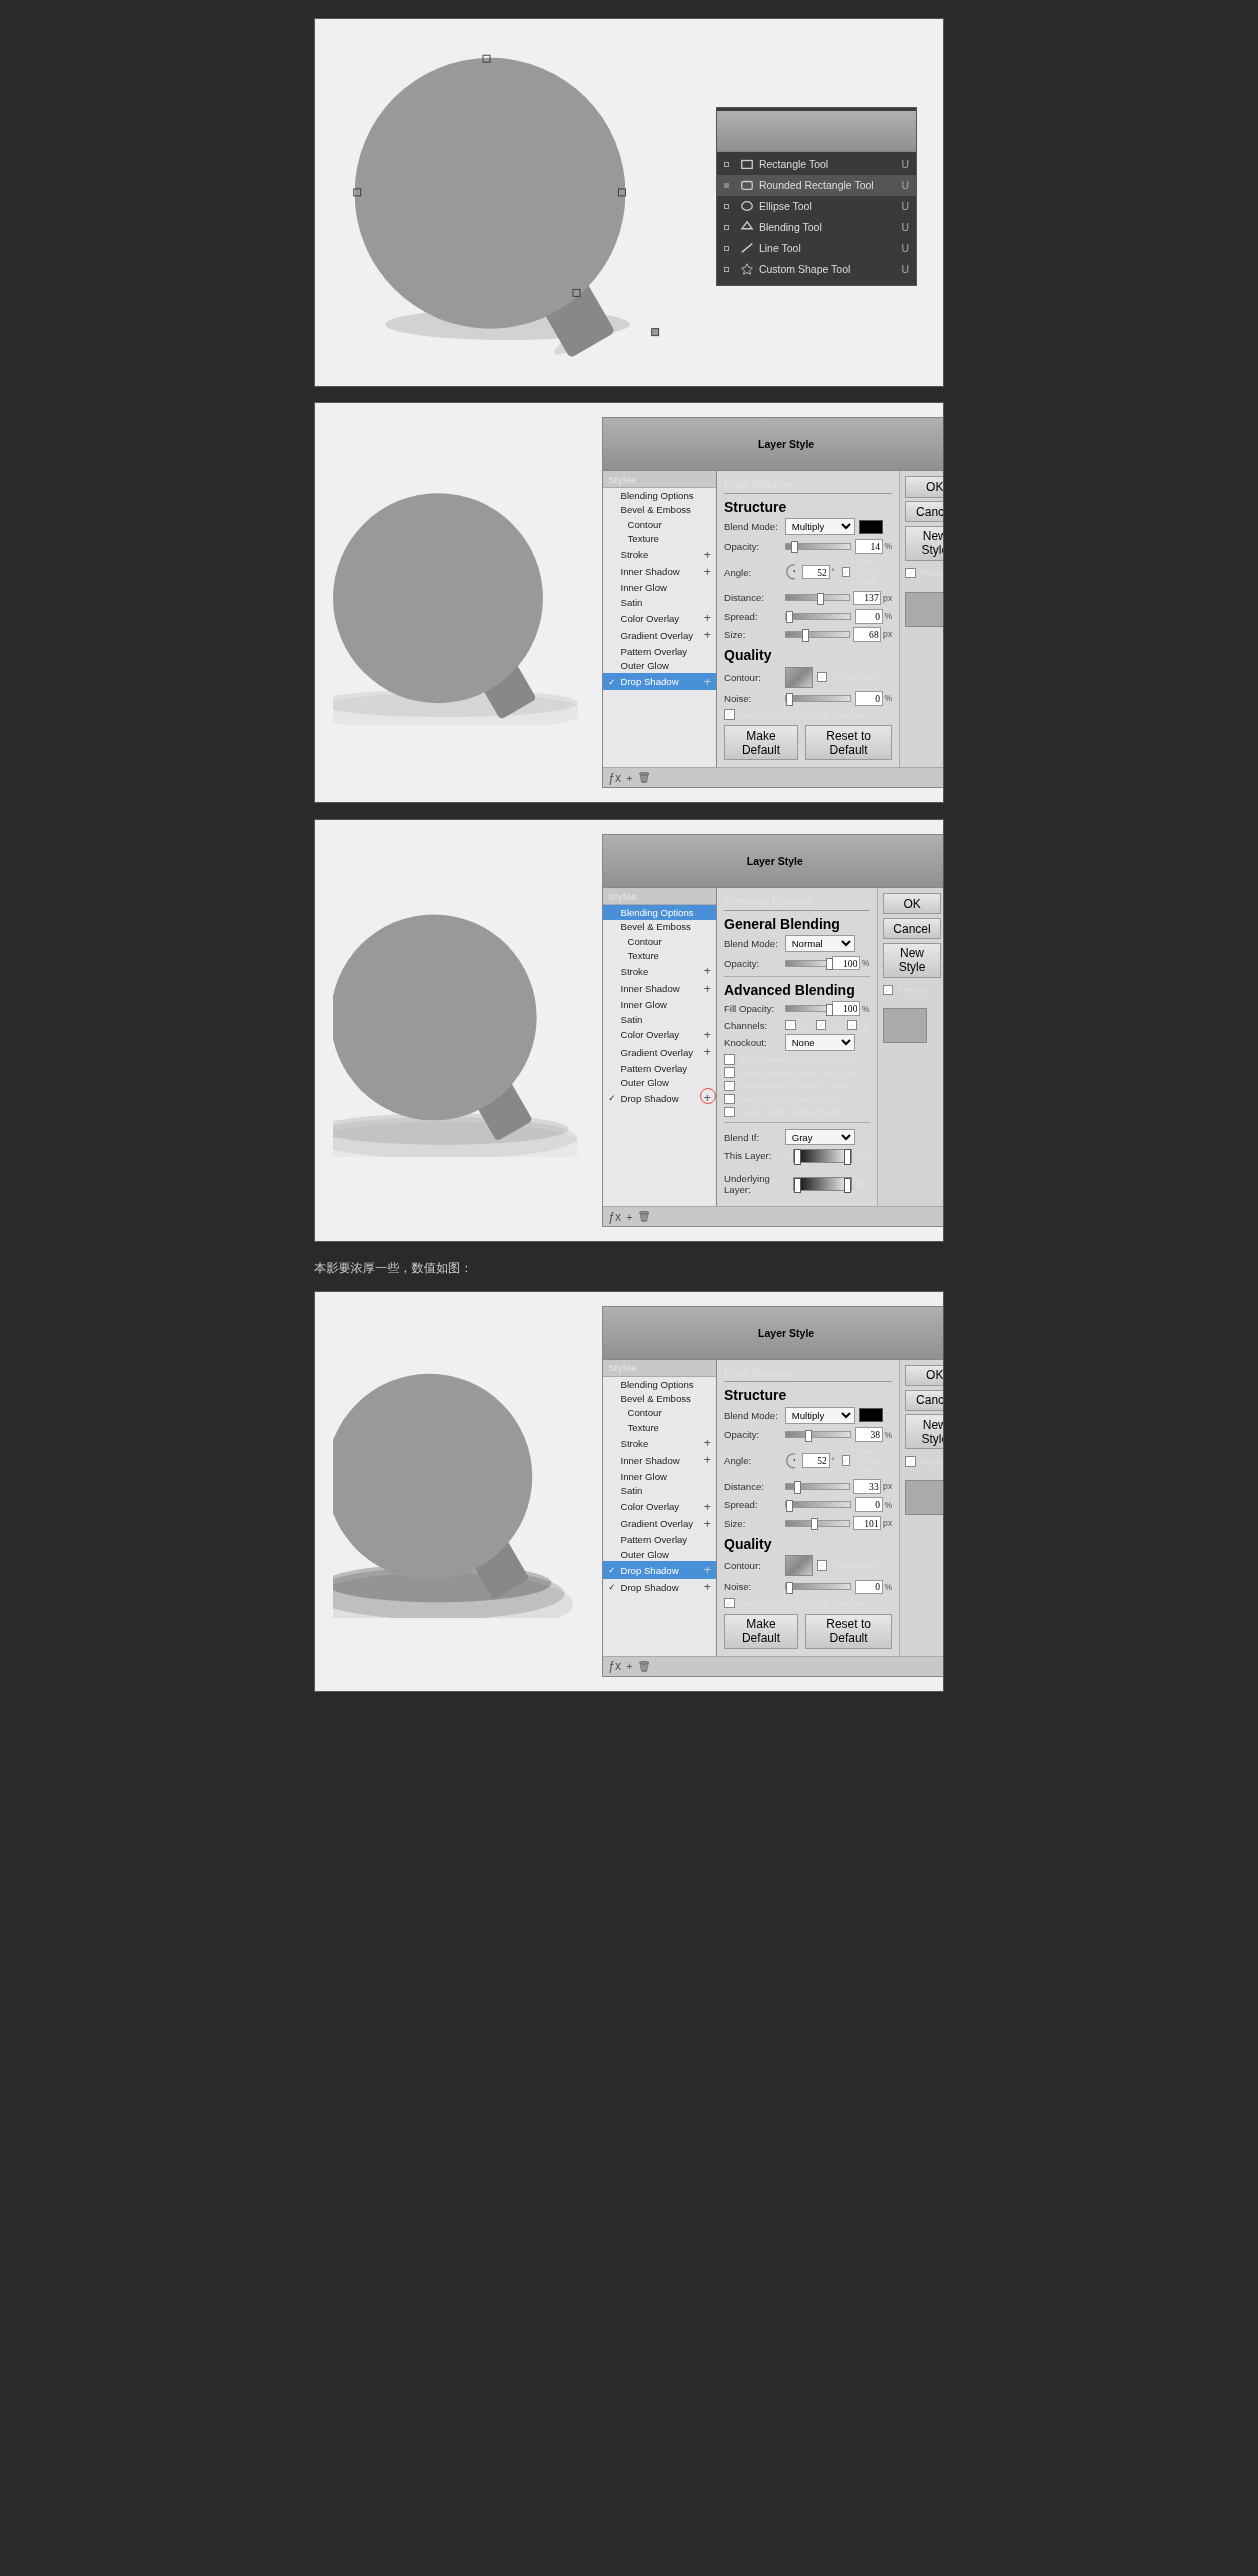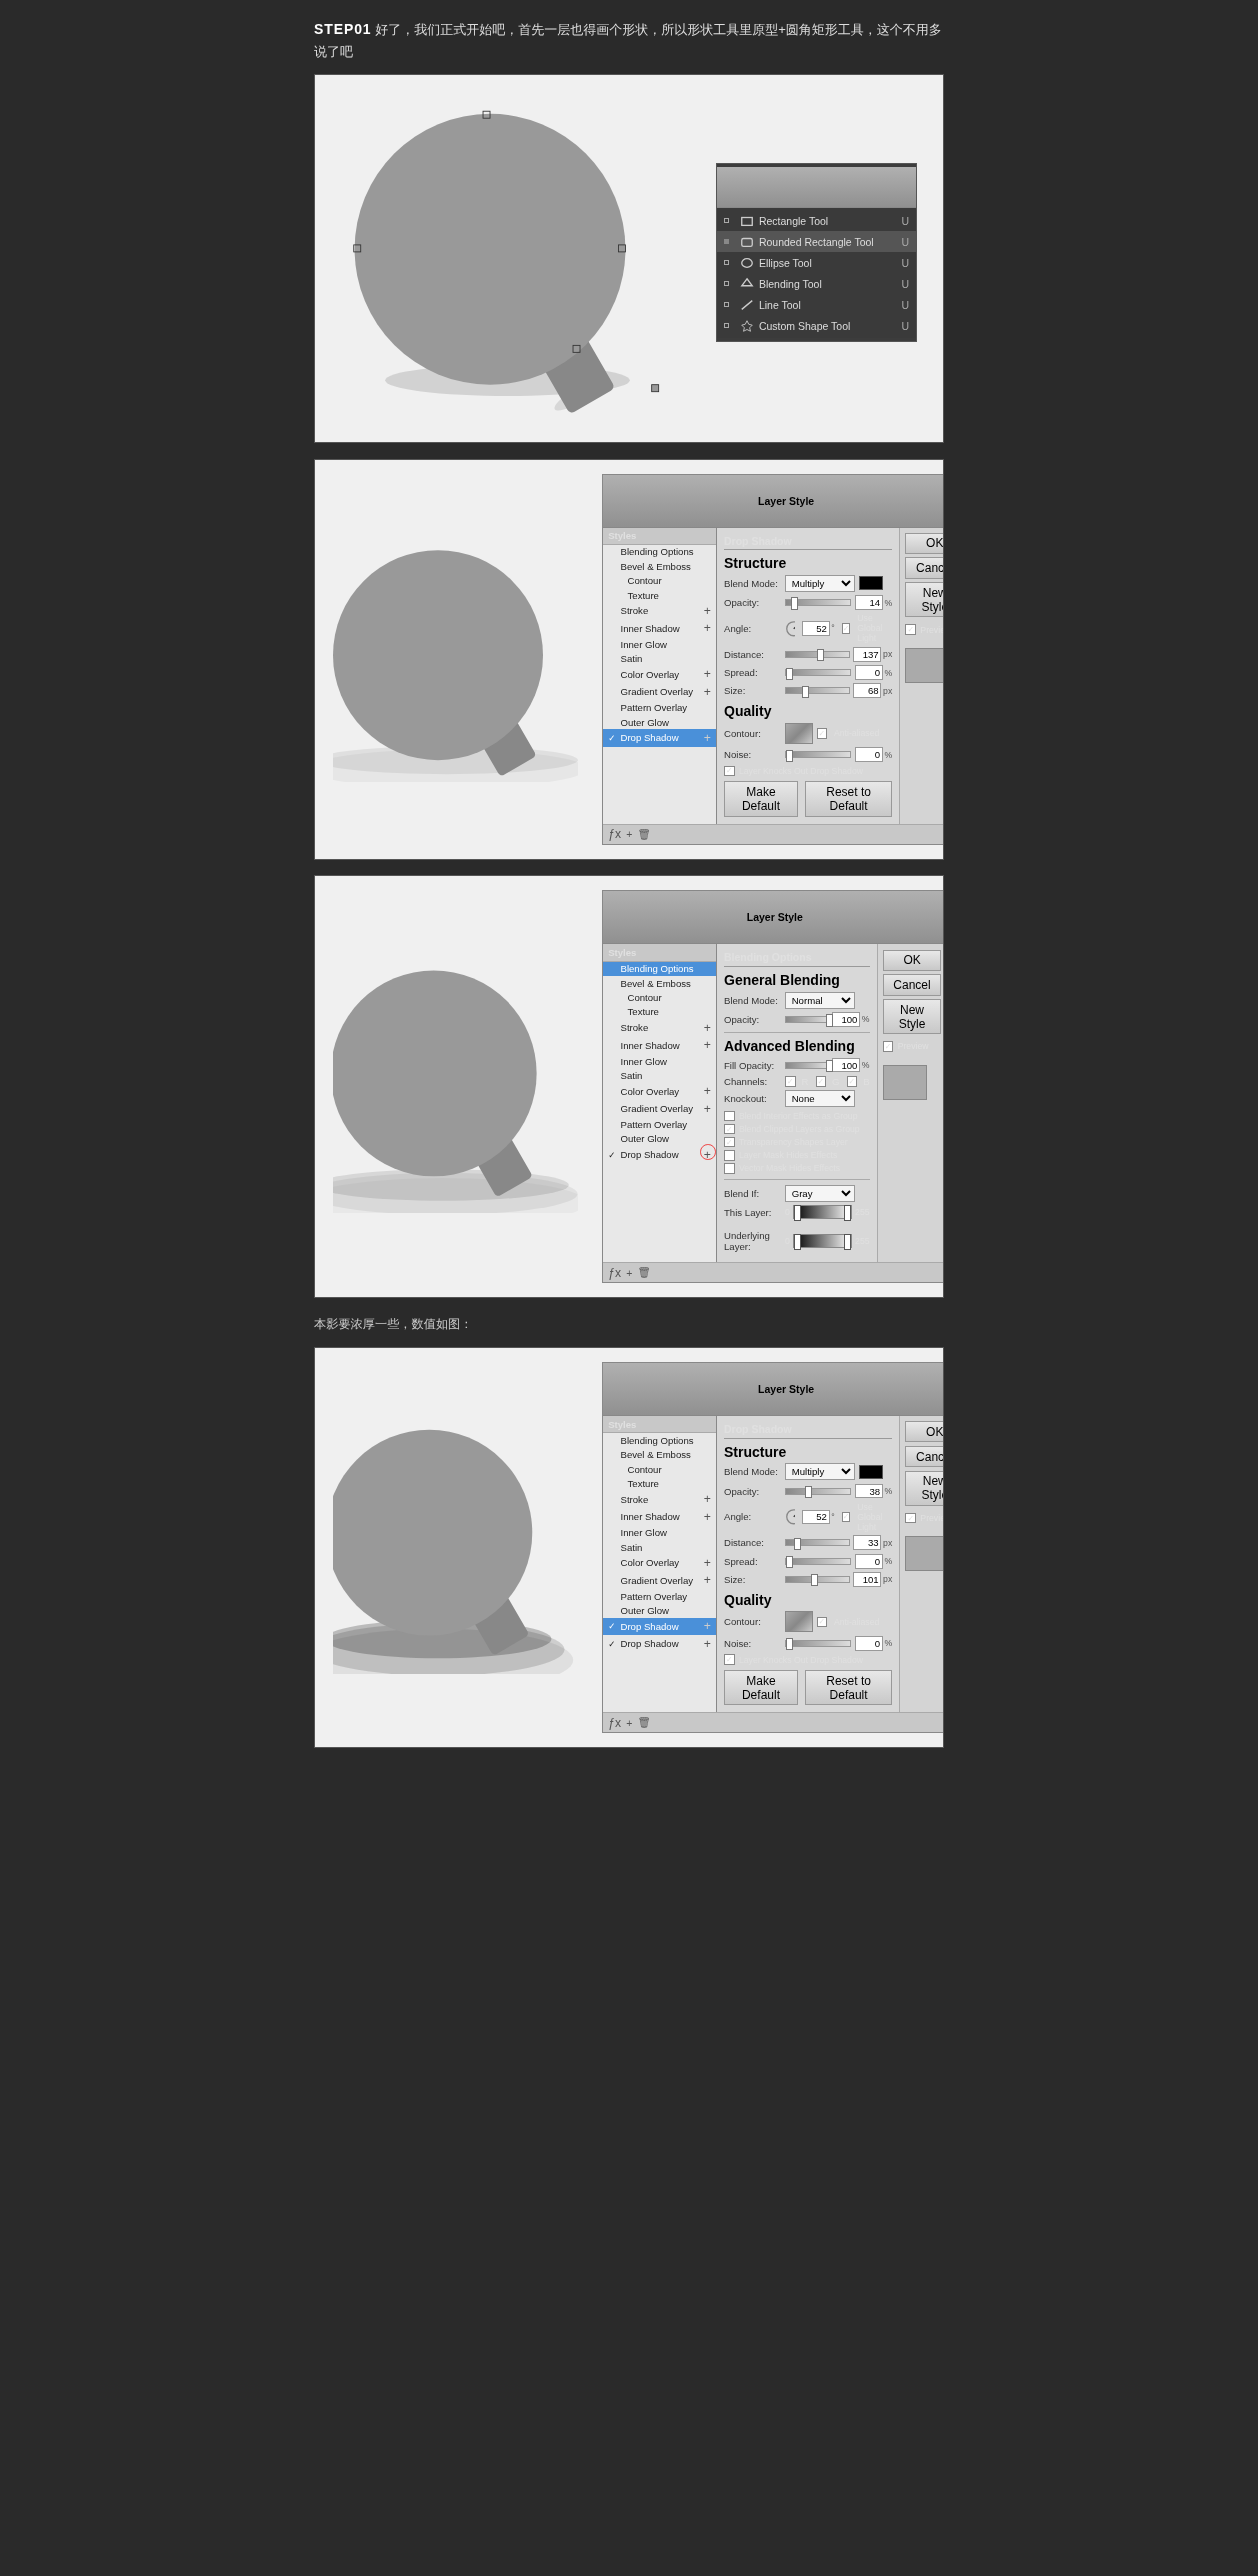--- a/index.html
+++ b/index.html
@@ -201,20 +201,21 @@
       top: -2.6px;
     }
     .ls-input-num {
       width: 28px;
       background: #fff;
       border: 0.9px solid #999;
       padding: 0.9px 1.7px;
       font-size: 9.6px;
       text-align: right;
       margin-left: 3.5px;
+      font-family: Liberation Serif, serif;
     }
     .ls-unit {
       font-size: 8.7px;
       margin-left: 1.7px;
       color: #555;
     }
     .ls-checkbox-row {
       display: flex;
       align-items: center;
       margin-bottom: 2.6px;
@@ -319,24 +320,20 @@
       background: #fff;
       border: 0.9px solid #555;
     }
 
   </style>
 </head>
 <body>
 
 <div class="page-container">
 
-  <div class="step-header">
-    <strong>STEP01</strong>
-    <span>好了，我们正式开始吧，首先一层也得画个形状，所以形状工具里原型+圆角矩形工具，这个不用多说了吧</span>
-  </div>
 
   <div class="img-panel">
     <div class="paddle-area">
 
       <svg width="315" height="332" viewBox="0 0 360 380" style="position:absolute; left:35px; top:17.5px;">
 
         <ellipse cx="180" cy="330" rx="140" ry="18" fill="rgba(0,0,0,0.12)"></ellipse>
 
         <ellipse cx="260" cy="348" rx="30" ry="8" fill="rgba(0,0,0,0.10)" transform="rotate(-30, 260, 348)"></ellipse>
 

